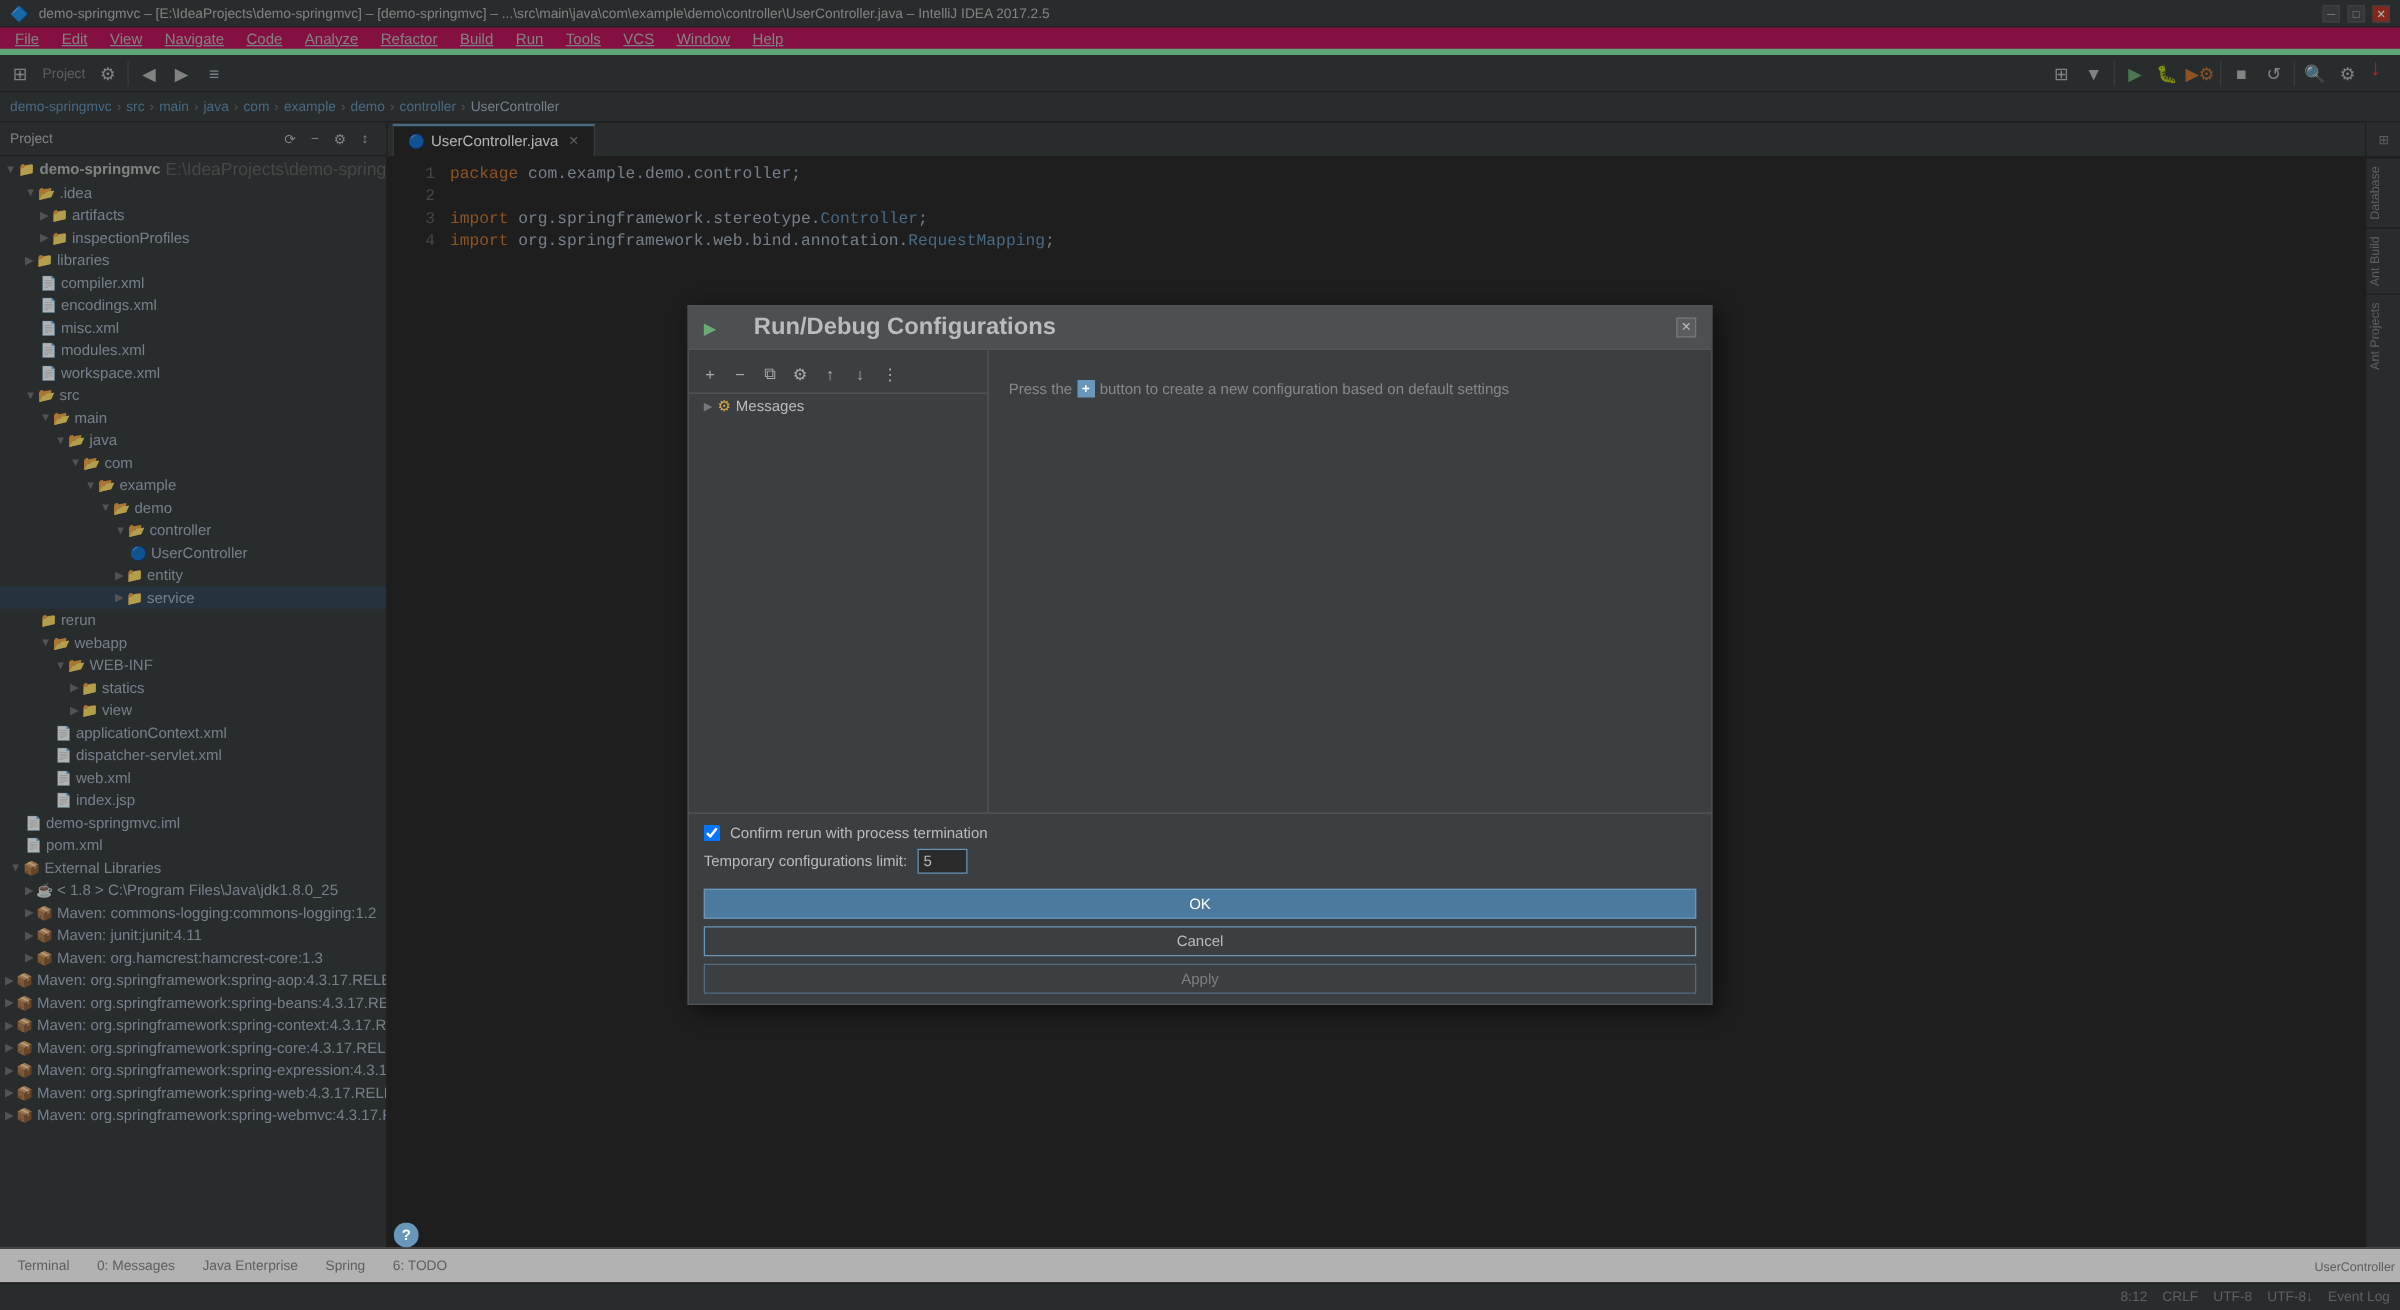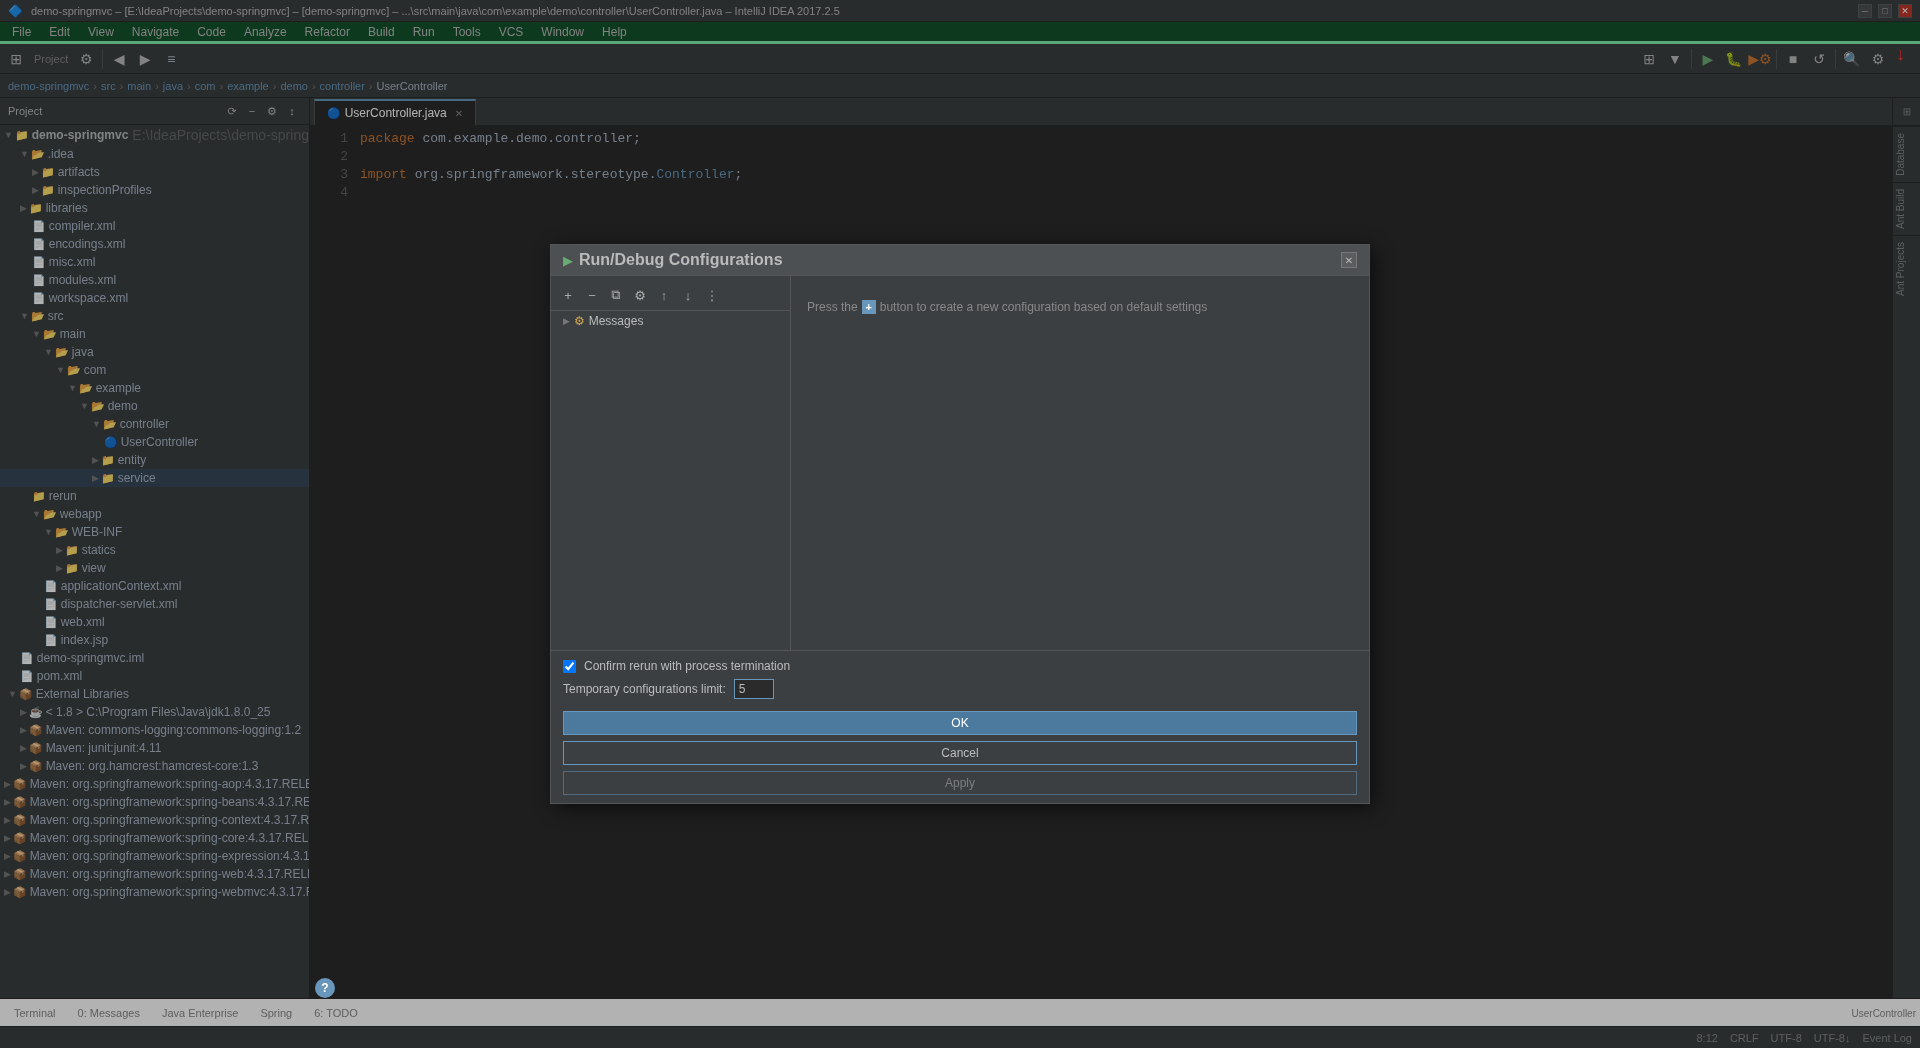--- a/index.html
+++ b/index.html
@@ -31,27 +31,28 @@
     .title-btn {
       width: 14px; height: 14px;
       background: #4c5052;
       border: 1px solid #5a5d5e;
       display: inline-flex; align-items: center; justify-content: center;
       font-size: 9px; color: #bbbbbb; cursor: pointer;
     }
 
     
     .menu-bar {
-      background: #14532d;
+      background: #be185d;
       height: 22px;
       display: flex;
       align-items: center;
       padding: 0 4px;
-      border-bottom: 3px solid #86efac;
+      border-bottom: 5px solid #86efac;
       gap: 2px;
+      text-decoration: underline;
     }
     .menu-item {
       padding: 2px 8px;
       color: #bbbbbb;
       font-size: 12px;
       cursor: pointer;
     }
 
     
     .toolbar {
@@ -268,23 +269,24 @@
     }
     .dialog-title-bar {
       background: #4c5052;
       padding: 6px 12px;
       display: flex;
       align-items: center;
       justify-content: space-between;
       border-bottom: 1px solid #555;
     }
     .dialog-title {
-      font-size: 16px;
+      font-size: 19px;
       color: #bbbbbb;
       font-weight: bold;
+      margin-left: 24px;
     }
     .dialog-close {
       width: 16px; height: 16px;
       background: #5a5d5e;
       border: 1px solid #777;
       color: #bbb;
       font-size: 10px;
       display: flex; align-items: center; justify-content: center;
       cursor: pointer;
     }
@@ -778,20 +780,23 @@
         <span class="code-text"></span>
       </div>
       <div class="code-line">
         <span class="line-number">3</span>
         <span class="code-text">
           <span class="kw">import</span> <span class="pkg">org.springframework.stereotype.</span><span class="cls">Controller</span>;
         </span>
       </div>
       <div class="code-line">
         <span class="line-number">4</span>
+        <span class="code-text">
+          <span class="kw">import</span> <span class="pkg">org.springframework.web.bind.annotation.</span><span class="cls">RequestMapping</span>;
+        </span>
       </div>
     </div>
   </div>
 
   <div class="right-toolbars">
     <div class="right-tool-btn">⊞</div>
     <div class="right-tool-vertical">Database</div>
     <div class="right-tool-vertical">Ant Build</div>
     <div class="right-tool-vertical">Ant Projects</div>
   </div>

